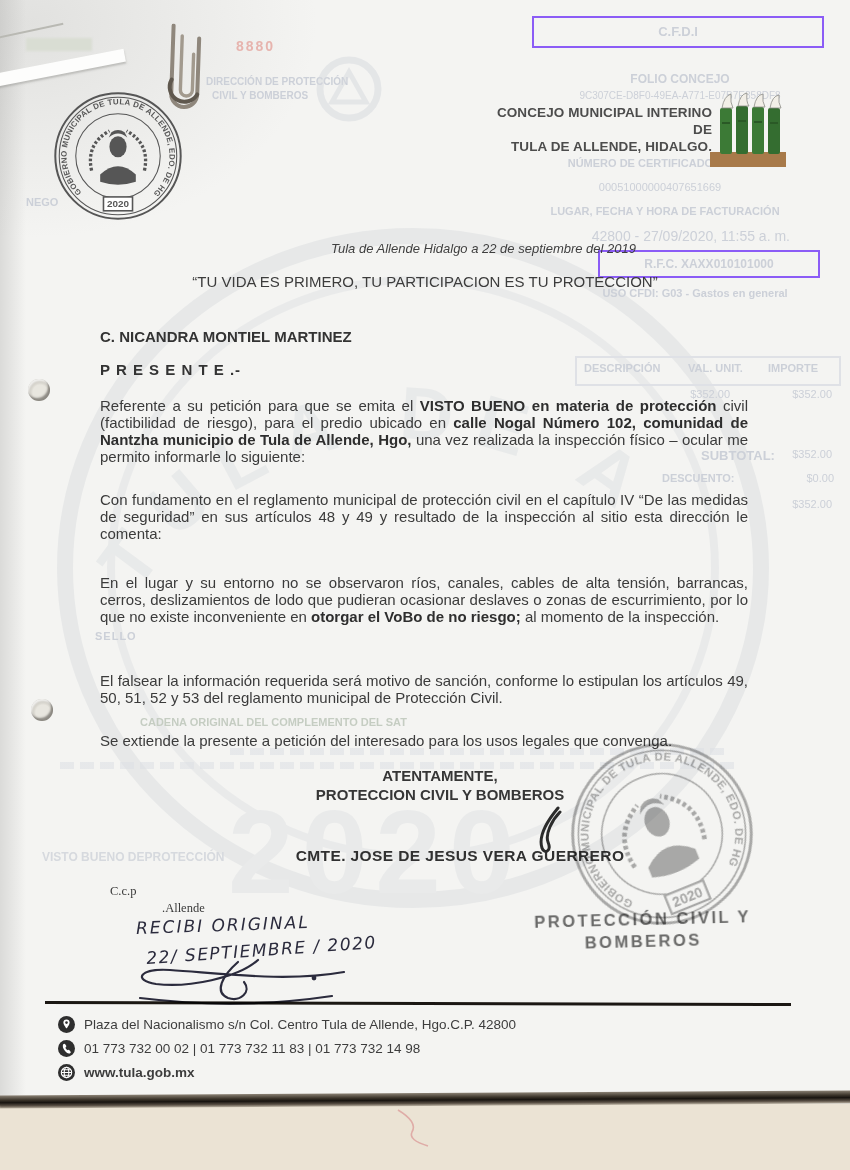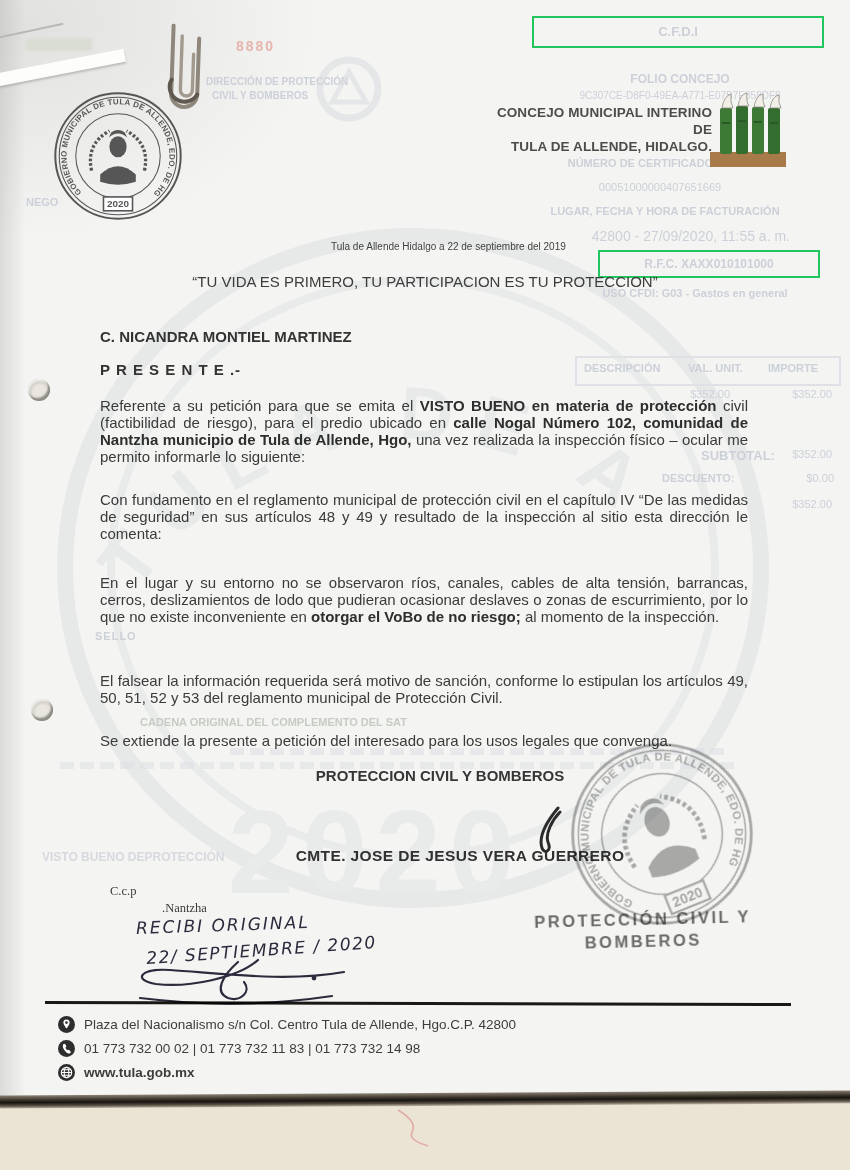--- a/index.html
+++ b/index.html
@@ -23,21 +23,21 @@
 
   
   .hole{position:absolute;width:22px;height:22px;border-radius:50%;
     background:radial-gradient(circle at 55% 60%, #e8e6df 40%, #b9b6ae 75%, #8d8a82 100%);
     box-shadow:-2px -3px 2px rgba(70,66,60,.55) inset, 1px 2px 2px rgba(255,255,255,.8) inset;}
   .hole-1{left:28px;top:379px;} .hole-2{left:31px;top:699px;}
 
   
   .bleed{position:absolute;color:#ccd0d8;z-index:1;white-space:nowrap;}
   .bleed.bold{font-weight:bold;}
-  .bleed-box{border:2px solid #22c55e;text-align:center;}
+  .bleed-box{border:2px solid #8b5cf6;text-align:center;}
   .bleed-green{color:#c5cdc2;}
   .bleed-red{color:#e7b4ae;filter:blur(.6px);font-weight:bold;}
   .bleed-smudge{position:absolute;left:26px;top:38px;width:66px;height:13px;background:#d9ddd3;filter:blur(1px);z-index:1;}
   .bleed-tri{position:absolute;left:316px;top:56px;z-index:1;opacity:.5;}
   .bleed-table-strip{position:absolute;left:575px;top:356px;width:262px;height:26px;
      border:2px solid #dfe1e6;z-index:1;}
   .faintline{position:absolute;height:7px;background:repeating-linear-gradient(90deg,#dcdfe4 0 14px, transparent 14px 20px);
      opacity:.55;z-index:1;}
 
   
@@ -45,21 +45,21 @@
 
   
   .seal-tl{position:absolute;left:52px;top:90px;width:132px;height:132px;z-index:4;}
   .clip{position:absolute;left:164px;top:24px;z-index:6;transform:rotate(2deg);}
   .council{position:absolute;left:480px;top:104px;width:232px;text-align:right;z-index:3;
      font-weight:bold;color:#4c4c4c;font-size:13.5px;line-height:17px;letter-spacing:.1px;}
   .atlantes{position:absolute;left:708px;top:92px;z-index:3;}
 
   
   .txt{position:absolute;z-index:3;}
-  .dateline{left:331px;top:241px;font-size:10px;color:#3f3f3f;}
+  .dateline{left:331px;top:241px;font-size:13px;color:#3f3f3f;font-style:italic;}
   .slogan{left:100px;top:273px;width:650px;text-align:center;font-size:15px;color:#3c3c3c;}
   .addressee{left:100px;top:328px;font-size:15px;font-weight:bold;color:#333;}
   .salutation{left:100px;top:361px;font-size:15px;font-weight:bold;color:#333;letter-spacing:1px;}
   .para{left:100px;width:648px;font-size:15px;line-height:17px;text-align:justify;color:#3b3b3b;}
   .para b{color:#2e2e2e;}
   .p1{top:397px;} .p2{top:491px;} .p3{top:574px;} .p4{top:672px;} .p5{top:732px;}
   .closing{left:262px;top:766px;width:356px;text-align:center;font-weight:bold;font-size:15px;line-height:19px;color:#363636;}
   .signer{left:240px;top:847px;width:440px;text-align:center;font-weight:bold;font-size:15.5px;color:#303030;letter-spacing:.4px;}
   .sig-flourish{position:absolute;left:528px;top:806px;z-index:5;}
 
@@ -205,20 +205,21 @@
   <div class="txt slogan">“TU VIDA ES PRIMERO, TU PARTICIPACION ES TU PROTECCION”</div>
   <div class="txt addressee">C. NICANDRA MONTIEL MARTINEZ</div>
   <div class="txt salutation">P R E S E N T E .-</div>
   <div class="txt para p1"><span>Referente a su petición para que se emita el </span><b>VISTO BUENO en materia de protección</b><span> civil (factibilidad de riesgo), para el predio ubicado en </span><b>calle Nogal Número 102, comunidad de Nantzha municipio de Tula de Allende, Hgo,</b><span> una vez realizada la inspección físico – ocular me permito informarle lo siguiente:</span></div>
   <div class="txt para p2"><span>Con fundamento en el reglamento municipal de protección civil en el capítulo IV “De las medidas de seguridad” en sus artículos 48 y 49 y resultado de la inspección al sitio esta dirección le comenta:</span></div>
   <div class="txt para p3"><span>En el lugar y su entorno no se observaron ríos, canales, cables de alta tensión, barrancas, cerros, deslizamientos de lodo que pudieran ocasionar deslaves o zonas de escurrimiento, por lo que no existe inconveniente en  </span><b>otorgar el VoBo de no riesgo;</b><span> al momento de la inspección.</span></div>
   <div class="txt para p4"><span>El falsear la información requerida será motivo de sanción, conforme lo estipulan los artículos 49, 50, 51, 52 y 53 del reglamento municipal de Protección Civil.</span></div>
   <div class="txt para p5"><span>Se extiende la presente a petición del interesado para los usos legales que convenga.</span></div>
 
   <div class="txt closing">
+    <div>ATENTAMENTE,</div>
     <div>PROTECCION CIVIL Y BOMBEROS</div>
   </div>
 
   <svg class="sig-flourish" width="40" height="52" viewBox="0 0 40 52">
     <path d="M30,2 C20,14 10,30 14,42 C16,48 24,46 20,36 C17,28 24,14 32,6" fill="none" stroke="#2b2b2b" stroke-width="3" stroke-linecap="round"></path>
   </svg>
 
   <div class="txt signer">CMTE. JOSE DE JESUS VERA GUERRERO</div>
 
   <svg class="stamp-br" viewBox="0 0 200 200">
@@ -243,21 +244,21 @@
     <rect x="78" y="162" width="44" height="21" fill="#ffffff" stroke="#6e6e6e" stroke-width="2.4"></rect>
     <text x="100" y="178" text-anchor="middle" font-size="15" font-weight="bold" fill="#6e6e6e" font-family="Liberation Sans, sans-serif">2020</text>
   </svg>
 
   <div class="stamp-pcb">
     <div>PROTECCIÓN CIVIL Y</div>
     <div>BOMBEROS</div>
   </div>
 
   <div class="txt ccp">C.c.p</div>
-  <div class="txt archivo">.Nantzha</div>
+  <div class="txt archivo">.Allende</div>
 
   <div class="hand hw1">RECIBI ORIGINAL</div>
   <div class="hand hw2">22/ SEPTIEMBRE / 2020</div>
   <svg class="hand-sig" width="260" height="58" viewBox="0 0 260 58">
     <path d="M140,8 C120,26 70,36 38,32 C14,28 22,16 52,18 C110,22 170,30 226,20" fill="none" stroke="#2d2d40" stroke-width="2.2" stroke-linecap="round"></path>
     <path d="M120,10 C104,24 96,40 110,46 C122,50 134,40 126,30" fill="none" stroke="#2d2d40" stroke-width="2.2" stroke-linecap="round"></path>
     <path d="M22,46 Q120,58 214,44" fill="none" stroke="#2d2d40" stroke-width="2.2" stroke-linecap="round"></path>
     <circle cx="196" cy="26" r="2.4" fill="#2d2d40"></circle>
   </svg>
 

